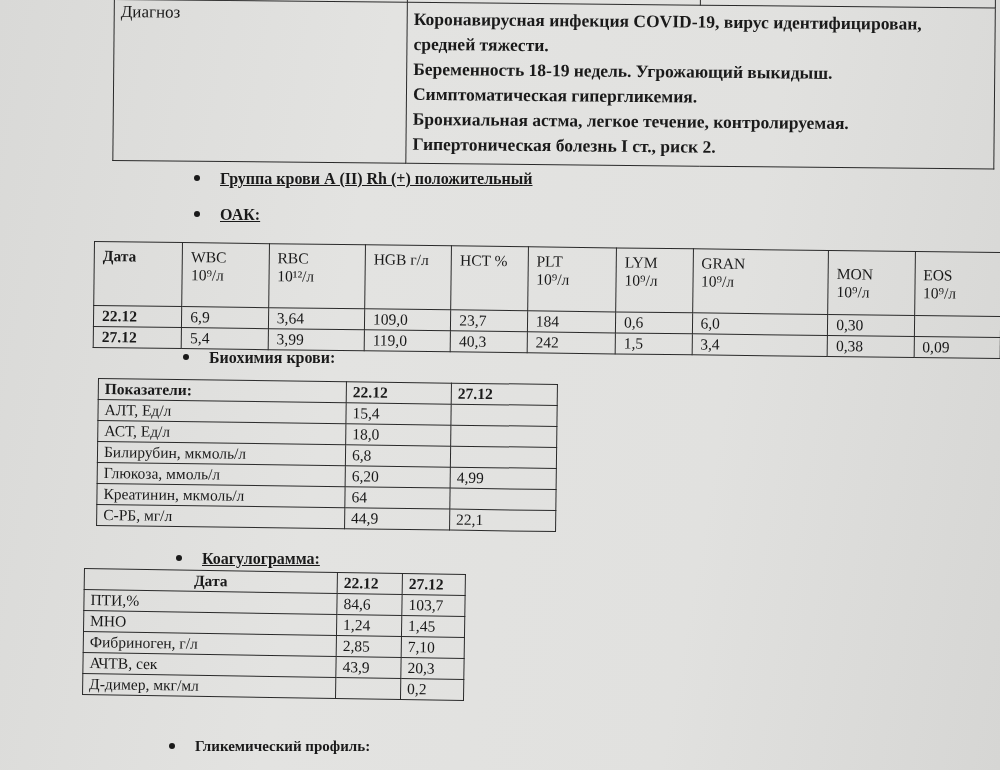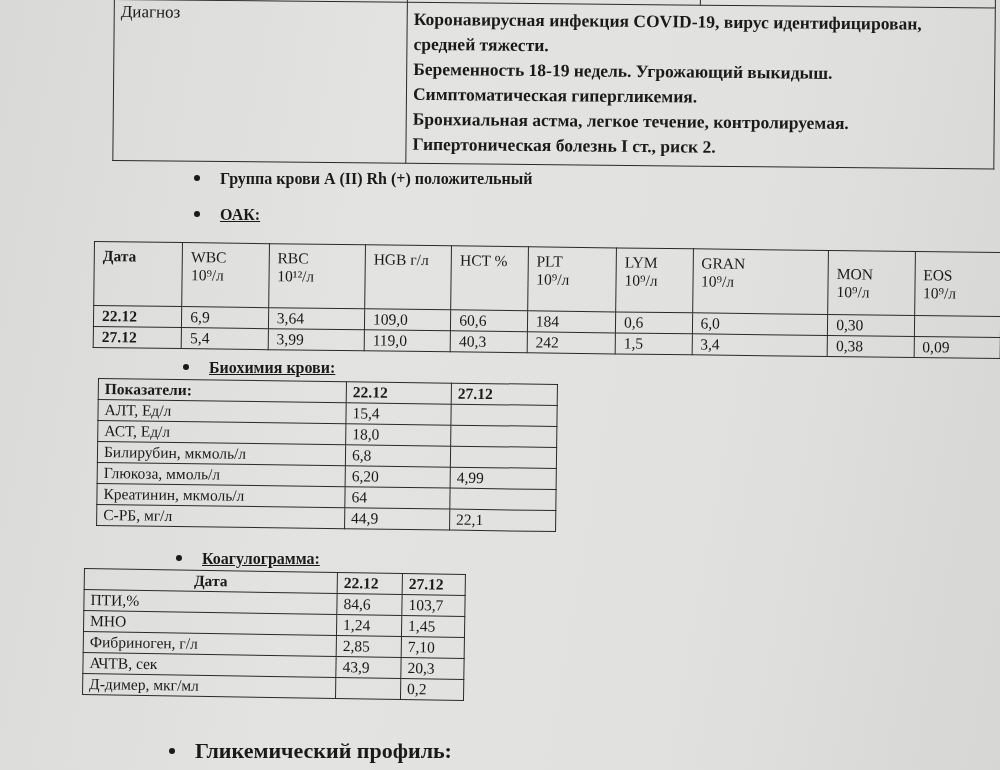--- a/index.html
+++ b/index.html
@@ -62,21 +62,21 @@
         <div>средней тяжести.</div>
         <div>Беременность 18-19 недель. Угрожающий выкидыш.</div>
         <div>Симптоматическая гипергликемия.</div>
         <div>Бронхиальная астма, легкое течение, контролируемая.</div>
         <div>Гипертоническая болезнь I ст., риск 2.</div>
       </td>
     </tr>
   </tbody>
     </table>
 
-  <div class="bullet" style="left:158px; top:170px;">
+  <div class="bullet" style="left:158px; top:170px;text-decoration:underline;">
     <span class="dot"></span><span>Группа крови А (II) Rh (+) положительный</span>
   </div>
 
   <div class="bullet" style="left:158px; top:206px;text-decoration:underline;">
     <span class="dot"></span><span>ОАК:</span>
   </div>
 
   <table class="oak">
     <thead>
       <tr>
@@ -116,21 +116,21 @@
             <div class="unit">10⁹/л</div>
           </td>
       </tr>
     </thead>
     <tbody>
       <tr>
         <td class="date">22.12</td>
         <td>6,9</td>
         <td>3,64</td>
         <td>109,0</td>
-        <td>60,6</td>
+        <td>23,7</td>
         <td>184</td>
         <td>0,6</td>
         <td>6,0</td>
         <td>0,30</td>
         <td></td>
       </tr>
       <tr>
         <td class="date">27.12</td>
         <td>5,4</td>
         <td>3,99</td>
@@ -138,21 +138,21 @@
         <td>40,3</td>
         <td>242</td>
         <td>1,5</td>
         <td>3,4</td>
         <td>0,38</td>
         <td>0,09</td>
       </tr>
     </tbody>
   </table>
 
-  <div class="bullet" style="left:147px; top:359px;text-decoration:underline;">
+  <div class="bullet" style="left:147px; top:349px;">
     <span class="dot"></span><span>Биохимия крови:</span>
   </div>
 
   <table class="bio">
     <tbody>
         <tr>
       <td class="hdr" style="width:235px;">Показатели:</td>
       <td class="hdr" style="width:92px;">22.12</td>
       <td class="hdr">27.12</td>
     </tr>
@@ -221,17 +221,17 @@
           <td>20,3</td>
         </tr>
     <tr>
           <td>Д-димер, мкг/мл</td>
           <td></td>
           <td>0,2</td>
         </tr>
   </tbody>
     </table>
 
-  <div class="bullet" style="left:133px; top:738px; font-size:22px;">
+  <div class="bullet" style="left:133px; top:738px; font-size:15px;">
     <span class="dot"></span><span>Гликемический профиль:</span>
   </div>
 
 </div>
 
 </body></html>

